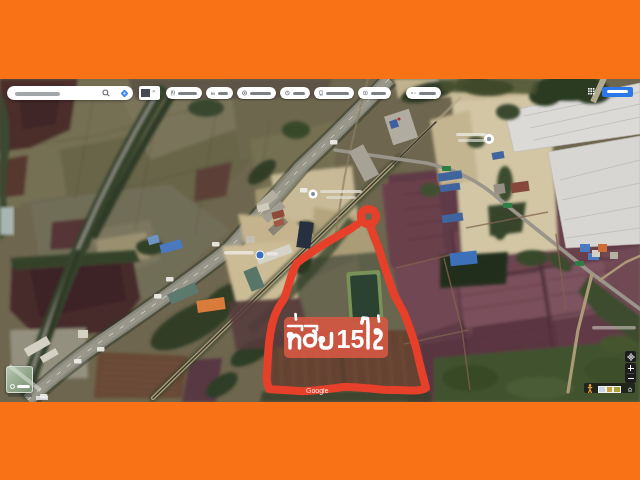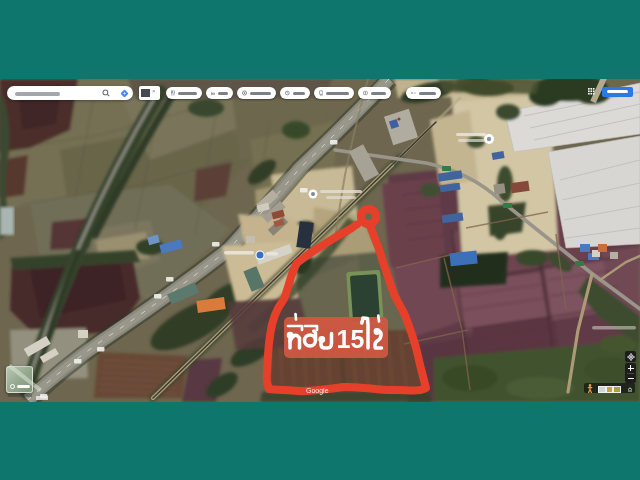--- a/index.html
+++ b/index.html
@@ -1,16 +1,16 @@
 <!DOCTYPE html>
 <html><head>
 <meta charset="utf-8">
 <style>
   html,body{margin:0;padding:0;background:#ffffff;width:640px;height:480px;overflow:hidden;font-family:"Liberation Sans",sans-serif;}
-  #stage{position:relative;width:640px;height:480px;background:#0f766e;}
+  #stage{position:relative;width:640px;height:480px;background:#f97316;}
   #map{position:absolute;left:0;top:79px;width:640px;height:323px;}
   .ui{position:absolute;}
   .pill{position:absolute;top:87px;height:12px;background:#fff;border-radius:7px;box-shadow:0 1px 2px rgba(0,0,0,.35);display:flex;align-items:center;padding:0 5px;box-sizing:border-box;}
   .greek{background:#7b8084;border-radius:1.5px;height:3px;}
 </style>
 </head>
 <body>
 <div id="stage">
 
   <div id="map">

